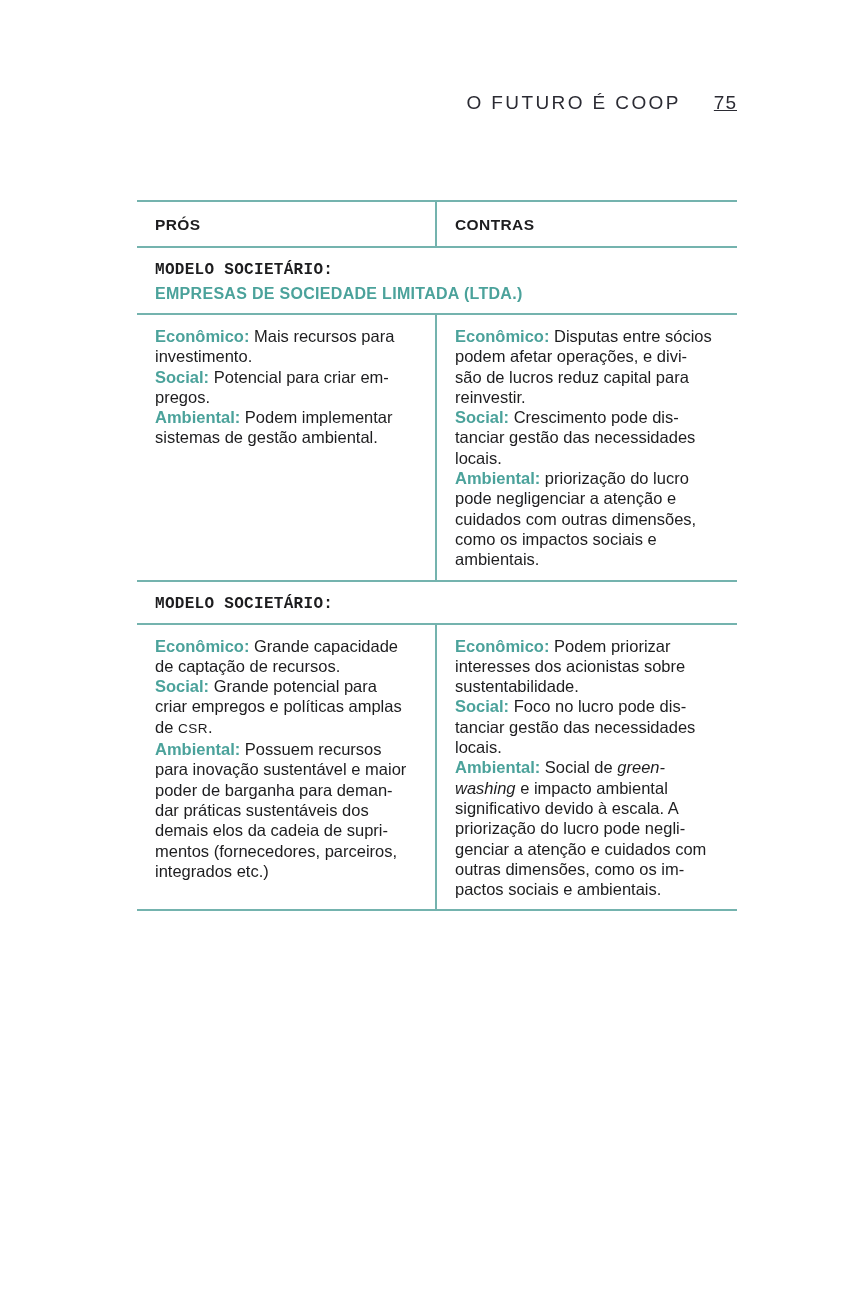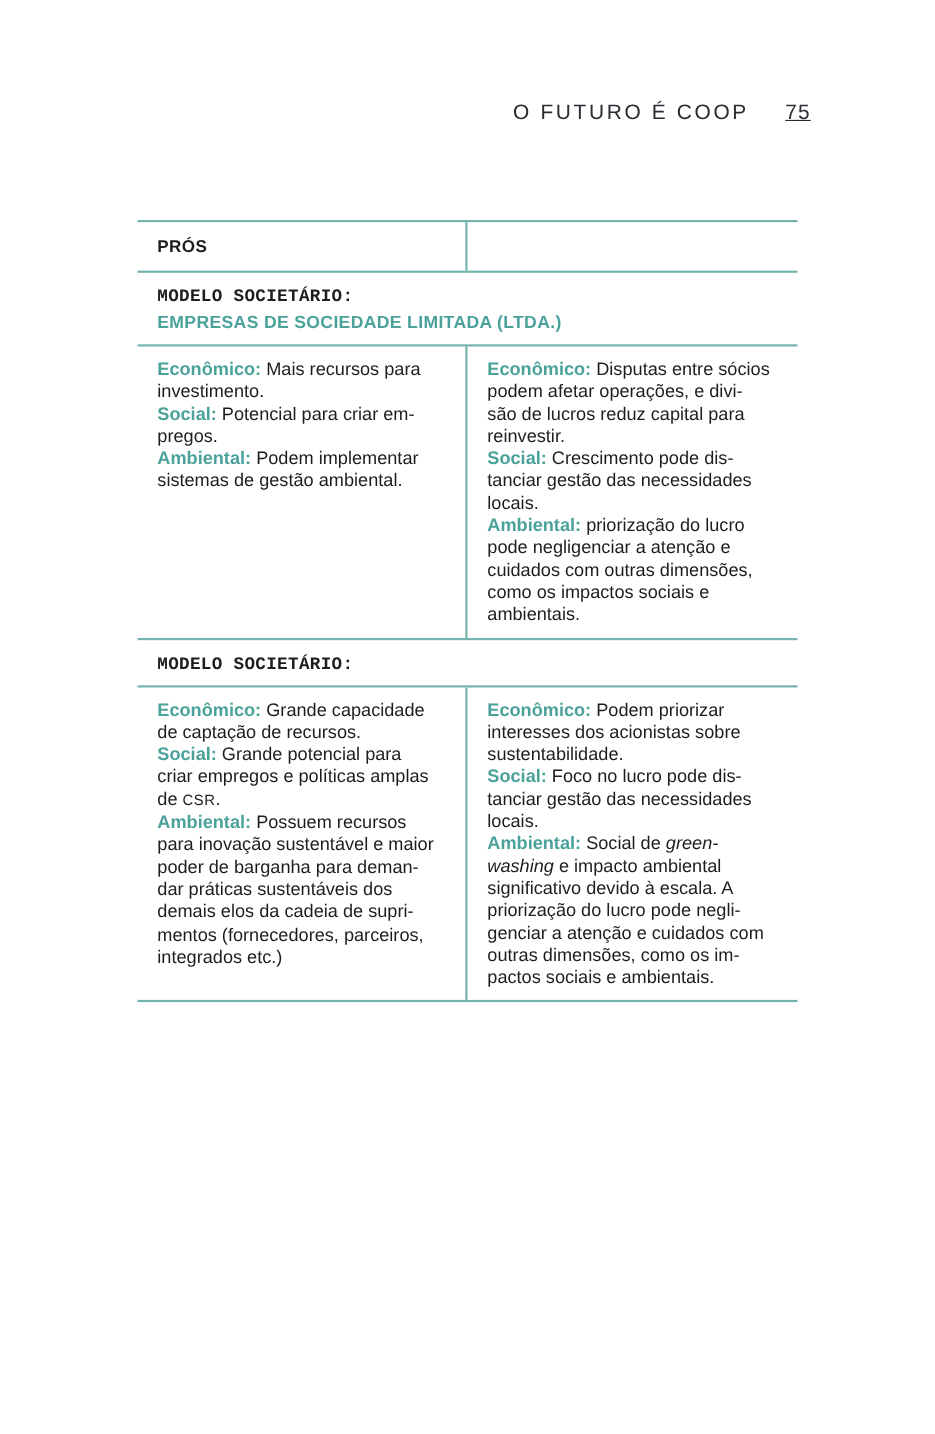--- a/index.html
+++ b/index.html
@@ -20,21 +20,21 @@
     display:flex;align-items:flex-start;
     color:var(--header-text);
   }
   .running-title{
     font-size:19px;font-weight:400;letter-spacing:2.4px;
   }
   .page-number{
     font-size:19px;font-weight:400;letter-spacing:1px;margin-left:33px;text-decoration:underline;
   }
   .comparison-table{
-    position:absolute;left:125px;top:200px;width:600px;
+    position:absolute;left:137px;top:200px;width:600px;
     border-top:2.5px solid var(--border);
     box-sizing:border-box;
   }
   .row{
     border-bottom:2.5px solid var(--border);
     box-sizing:border-box;
   }
   .split{display:flex;}
   .cell{
     width:300px;box-sizing:border-box;
@@ -69,20 +69,21 @@
 
 <div class="page-header">
   <span class="running-title">O FUTURO É COOP</span>
   <span class="page-number">75</span>
 </div>
 
 <div class="comparison-table">
 
   <div class="row split">
     <div class="hdr-cell left">PRÓS</div>
+    <div class="hdr-cell">CONTRAS</div>
   </div>
 
   <div class="row section-row">
     <div class="sec-title">MODELO SOCIETÁRIO:</div>
     <div class="sec-subtitle">EMPRESAS DE SOCIEDADE LIMITADA (LTDA.)</div>
   </div>
 
   <div class="row split">
     <div class="cell left"><span class="lbl">Econômico:</span><span class="n"> Mais recursos para
 investimento.

